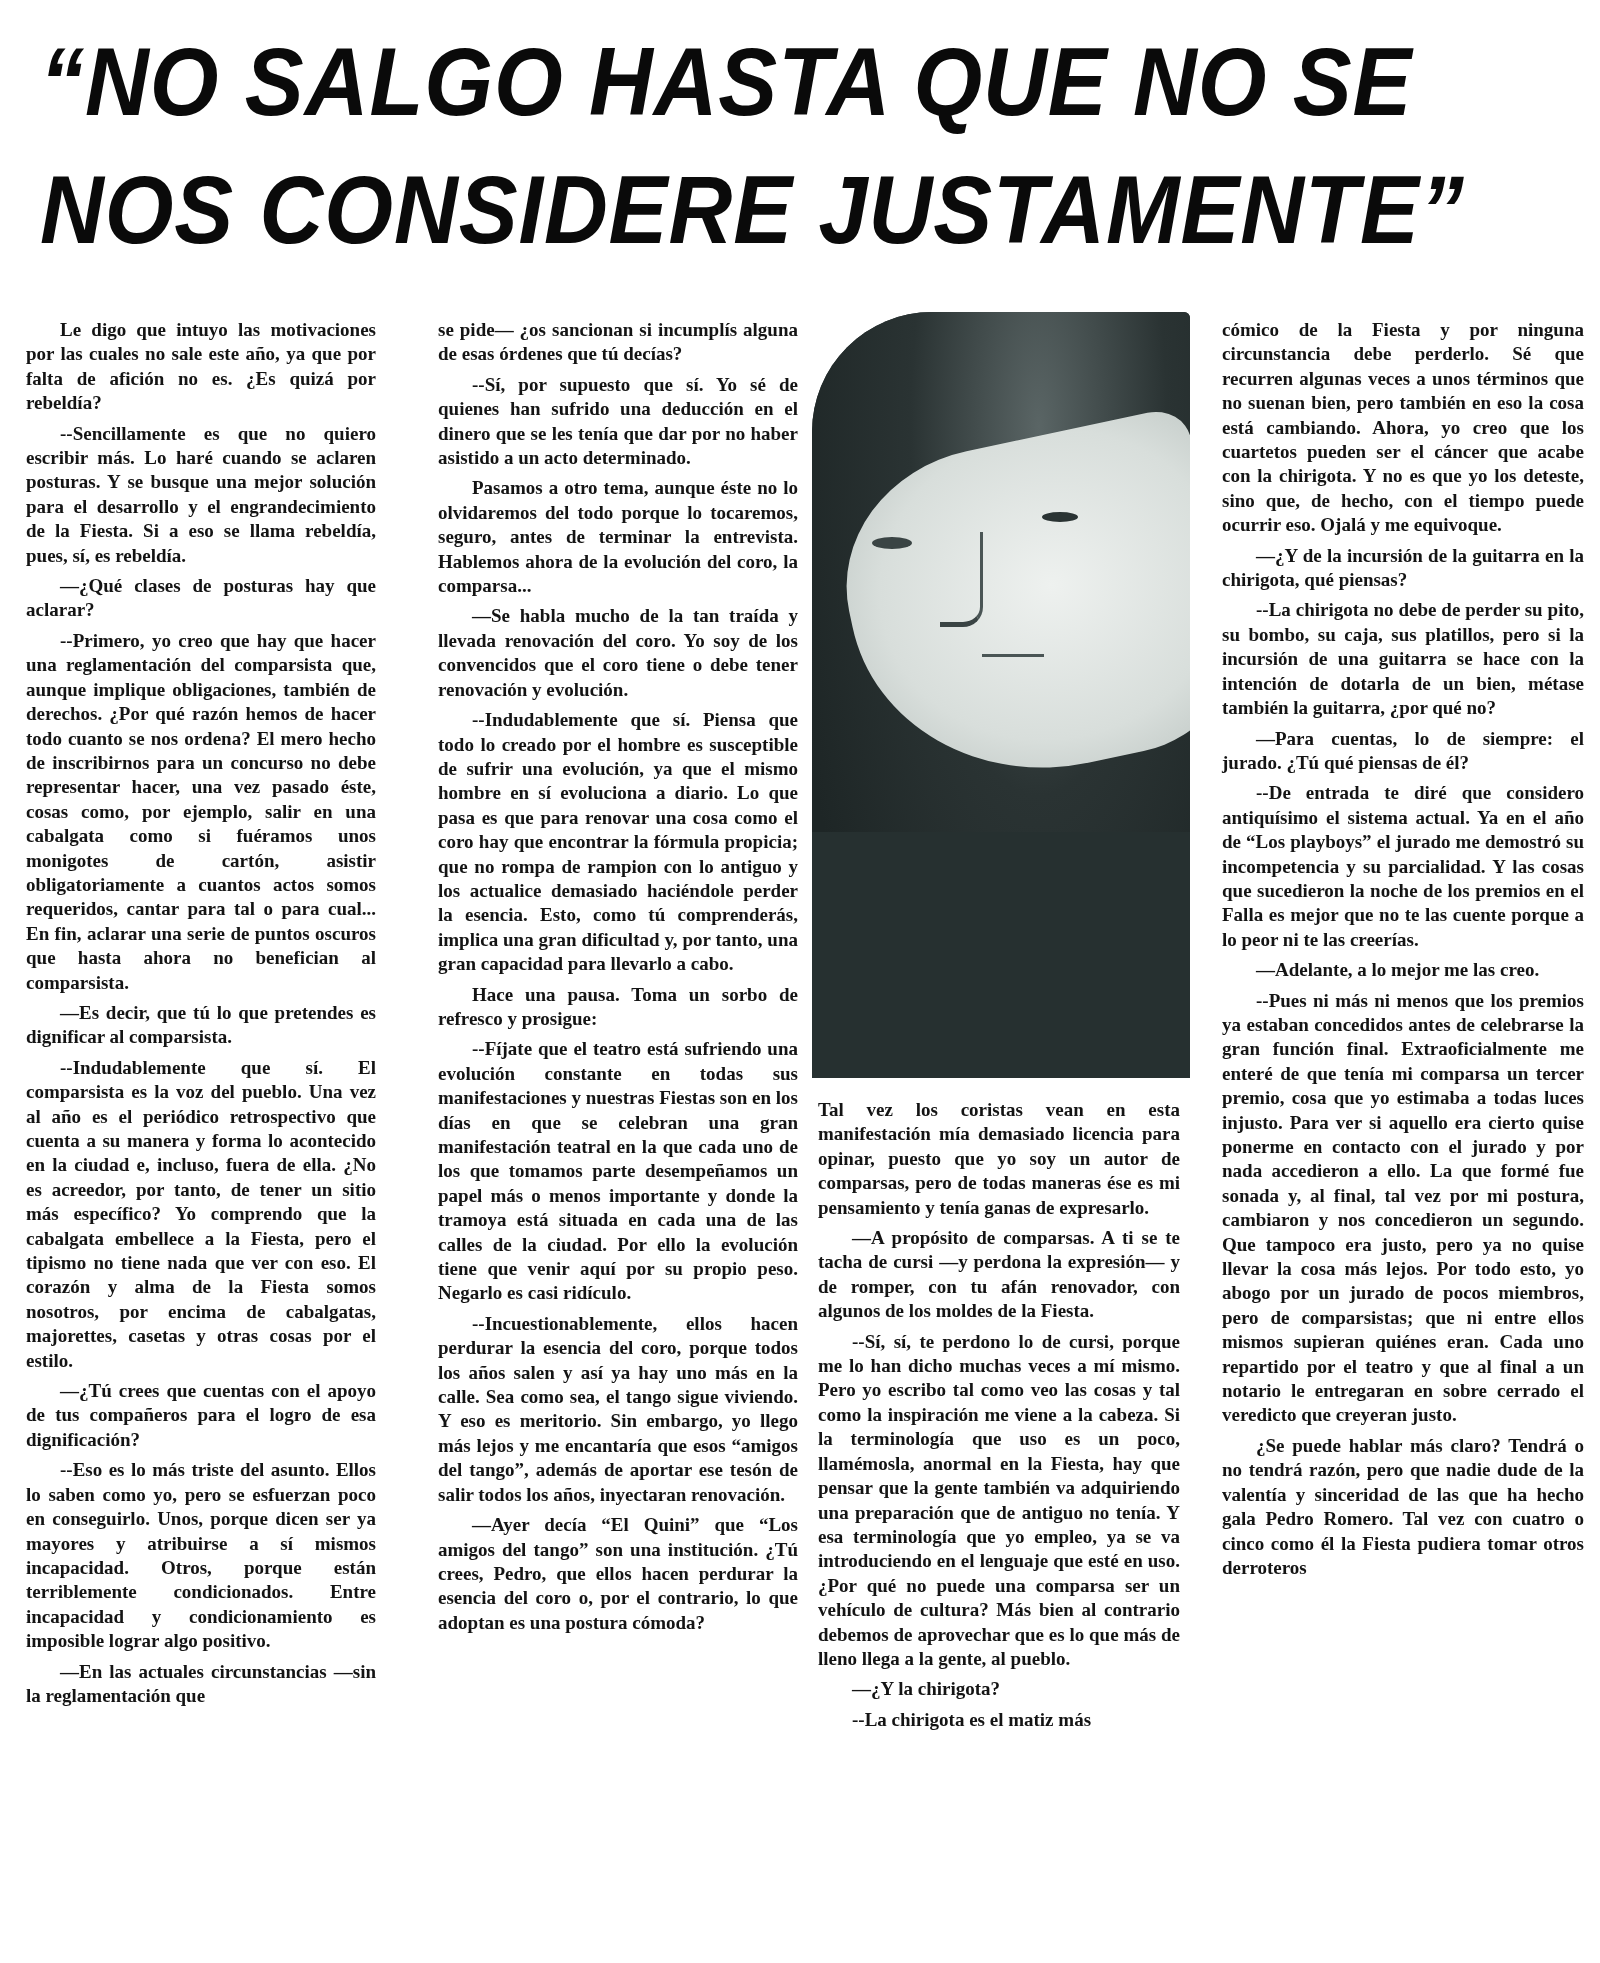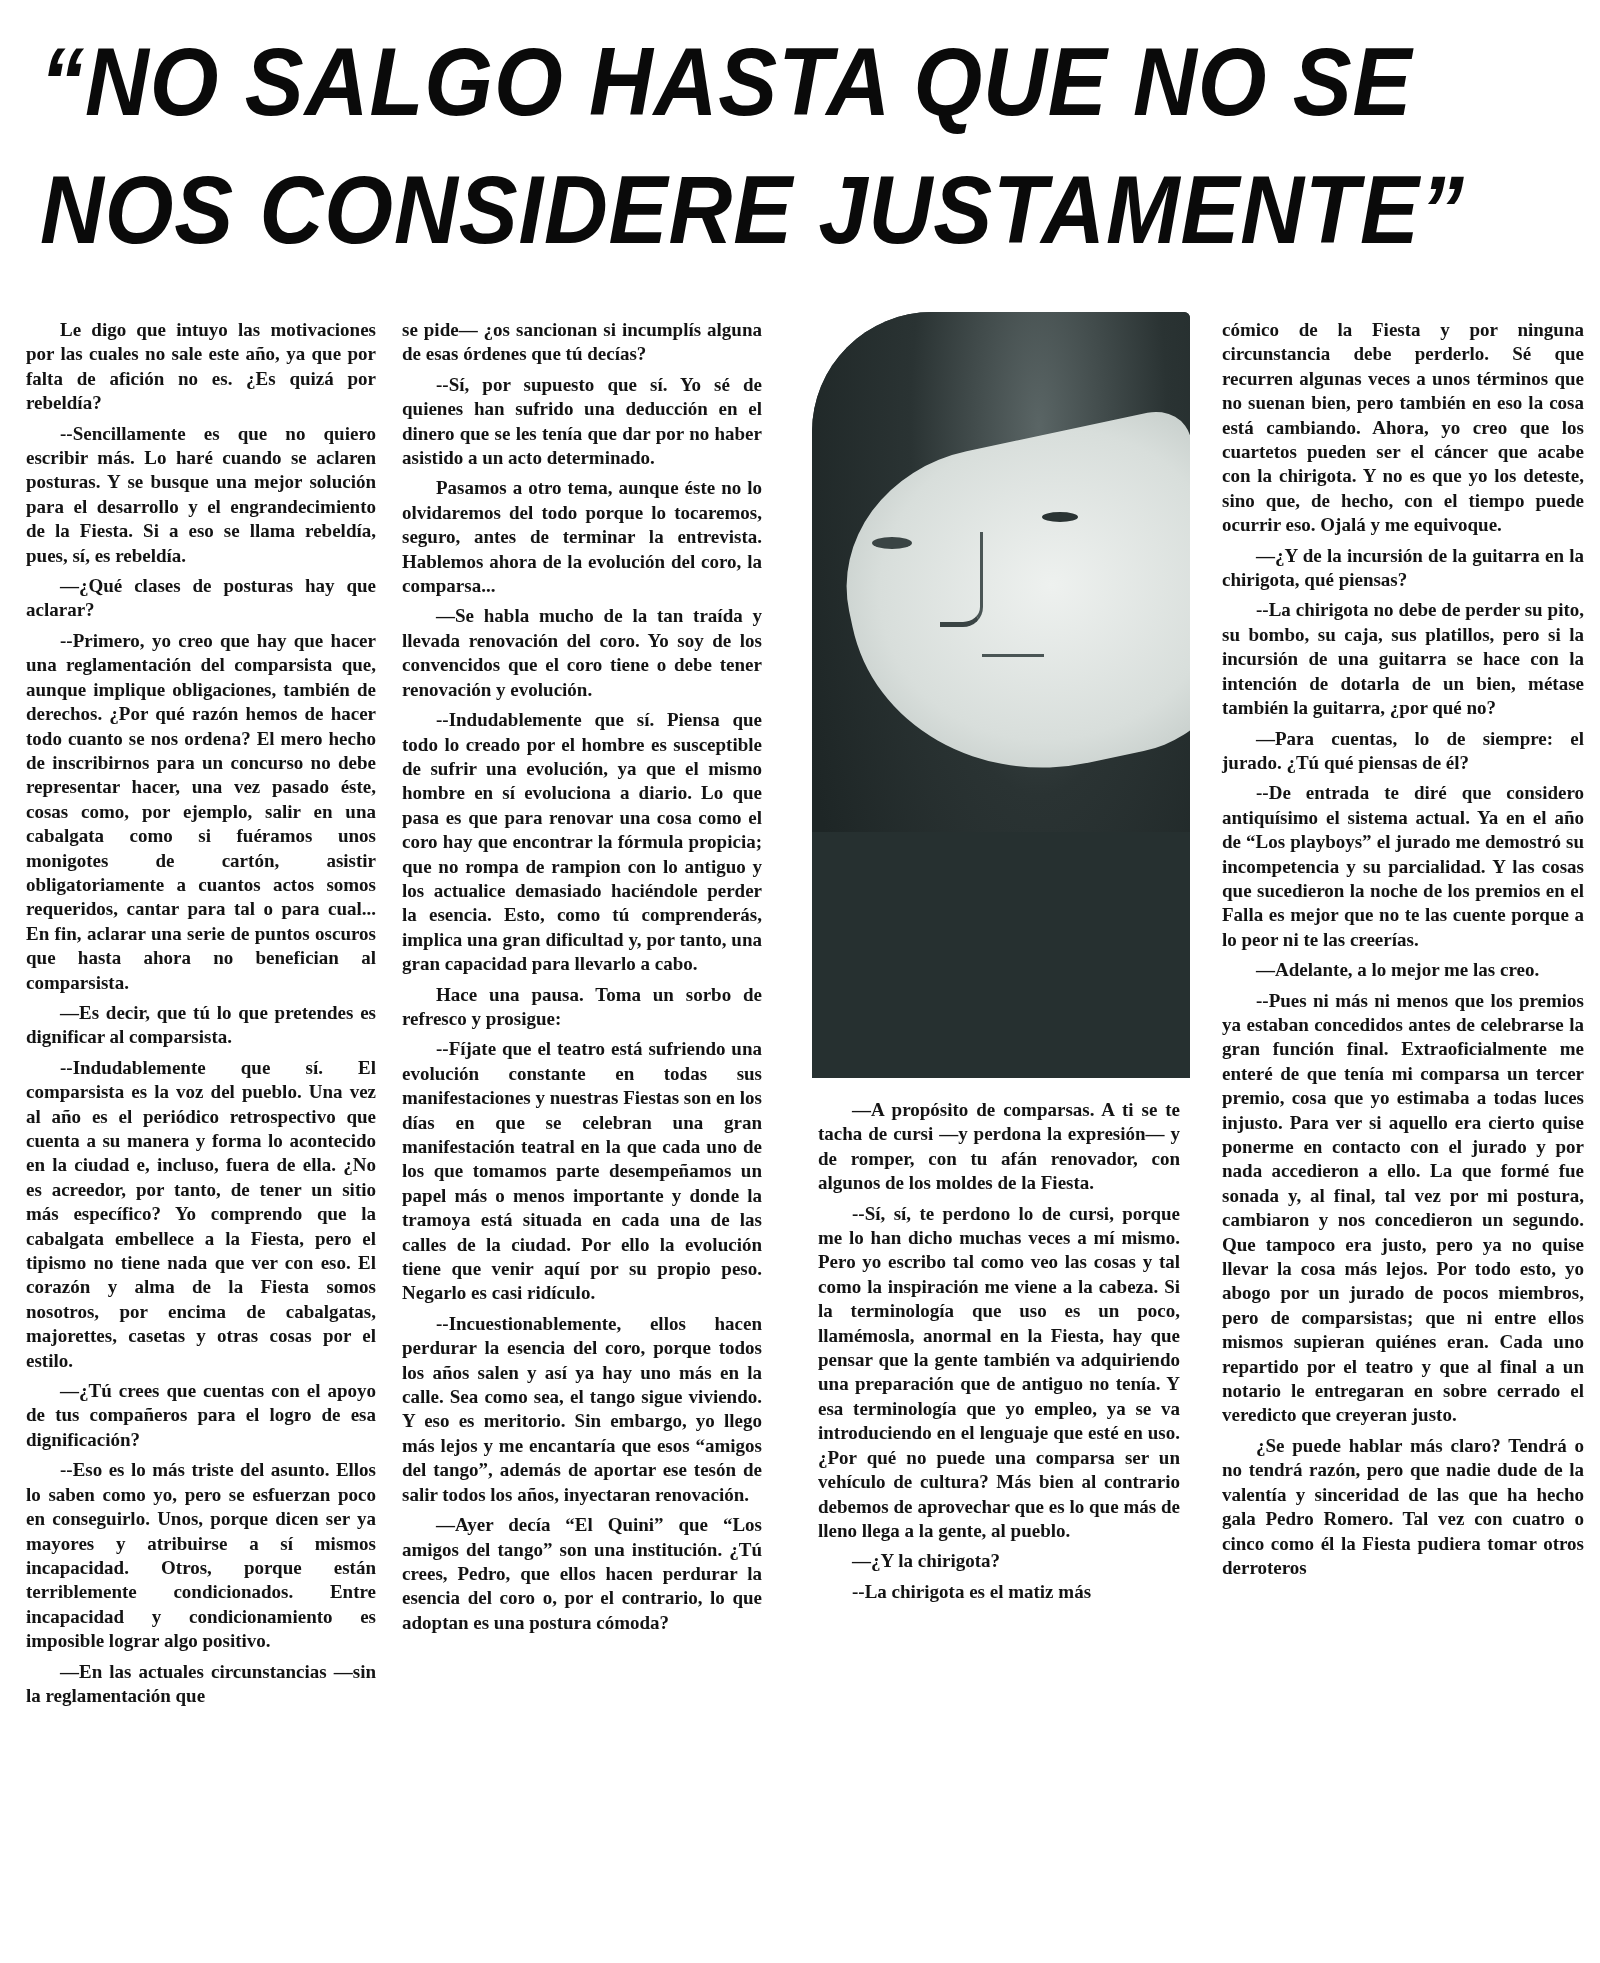--- a/index.html
+++ b/index.html
@@ -10,21 +10,21 @@
     font-size:96px; line-height:128px; letter-spacing:1px; transform:scaleX(0.92);
     transform-origin:left top; color:#0a0a0a; text-transform:uppercase;
   }
   .headline div { white-space:nowrap; }
   .col {
     position:absolute; font-family:"Liberation Serif", serif; font-weight:bold;
     font-size:19px; line-height:24.4px; text-align:justify; hyphens:manual; color:#141414;
   }
   .col p { margin:0 0 6px 0; text-indent:34px; }
   .c1 { left:26px; top:318px; width:350px; }
-  .c2 { left:402px; top:318px; width:360px; }
+  .c2 { left:438px; top:318px; width:360px; }
   .c3 { left:818px; top:1098px; width:362px; }
   .c4 { left:1222px; top:318px; width:362px; }
   .photo {
     position:absolute; left:812px; top:312px; width:378px; height:766px;
     background:#2c3535; overflow:hidden; border-radius:120px 6px 0 0;
   }
   .photo .hair {
     position:absolute; left:0; top:0; width:100%; height:100%;
     background: radial-gradient(ellipse at 60% 15%, #5a6565 0%, #2a3333 40%, #1e2626 80%);
   }
@@ -75,20 +75,21 @@
   <div class="hair"></div>
   <div class="face"></div>
   <div class="eye1"></div>
   <div class="eye2"></div>
   <div class="nose"></div>
   <div class="mouth"></div>
   <div class="bottom"></div>
 </div>
 
 <div class="col c3">
+  <p style="text-indent:0">Tal vez los coristas vean en esta manifestación mía demasiado licencia para opinar, puesto que yo soy un autor de comparsas, pero de todas maneras ése es mi pensamiento y tenía ganas de expresarlo.</p>
   <p>—A propósito de comparsas. A ti se te tacha de cursi —y perdona la expresión— y de romper, con tu afán renovador, con algunos de los moldes de la Fiesta.</p>
   <p>--Sí, sí, te perdono lo de cursi, porque me lo han dicho muchas veces a mí mismo. Pero yo escribo tal como veo las cosas y tal como la inspiración me viene a la cabeza. Si la terminología que uso es un poco, llamémosla, anormal en la Fiesta, hay que pensar que la gente también va adquiriendo una preparación que de antiguo no tenía. Y esa terminología que yo empleo, ya se va introduciendo en el lenguaje que esté en uso. ¿Por qué no puede una comparsa ser un vehículo de cultura? Más bien al contrario debemos de aprovechar que es lo que más de lleno llega a la gente, al pueblo.</p>
   <p>—¿Y la chirigota?</p>
   <p>--La chirigota es el matiz más</p>
 </div>
 
 <div class="col c4">
   <p style="text-indent:0">cómico de la Fiesta y por ninguna circunstancia debe perderlo. Sé que recurren algunas veces a unos términos que no suenan bien, pero también en eso la cosa está cambiando. Ahora, yo creo que los cuartetos pueden ser el cáncer que acabe con la chirigota. Y no es que yo los deteste, sino que, de hecho, con el tiempo puede ocurrir eso. Ojalá y me equivoque.</p>
   <p>—¿Y de la incursión de la guitarra en la chirigota, qué piensas?</p>
   <p>--La chirigota no debe de perder su pito, su bombo, su caja, sus platillos, pero si la incursión de una guitarra se hace con la intención de dotarla de un bien, métase también la guitarra, ¿por qué no?</p>

